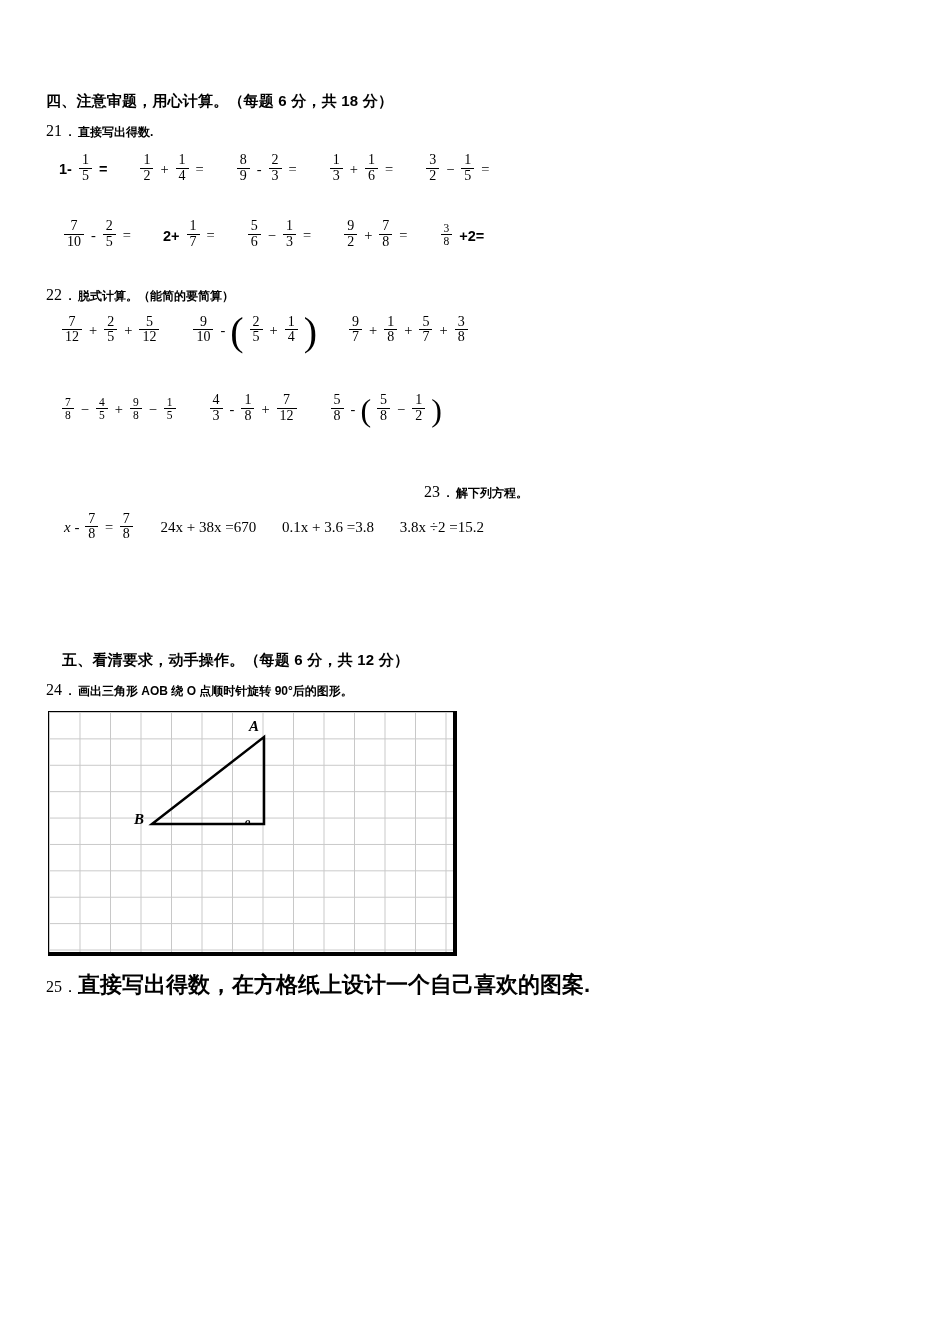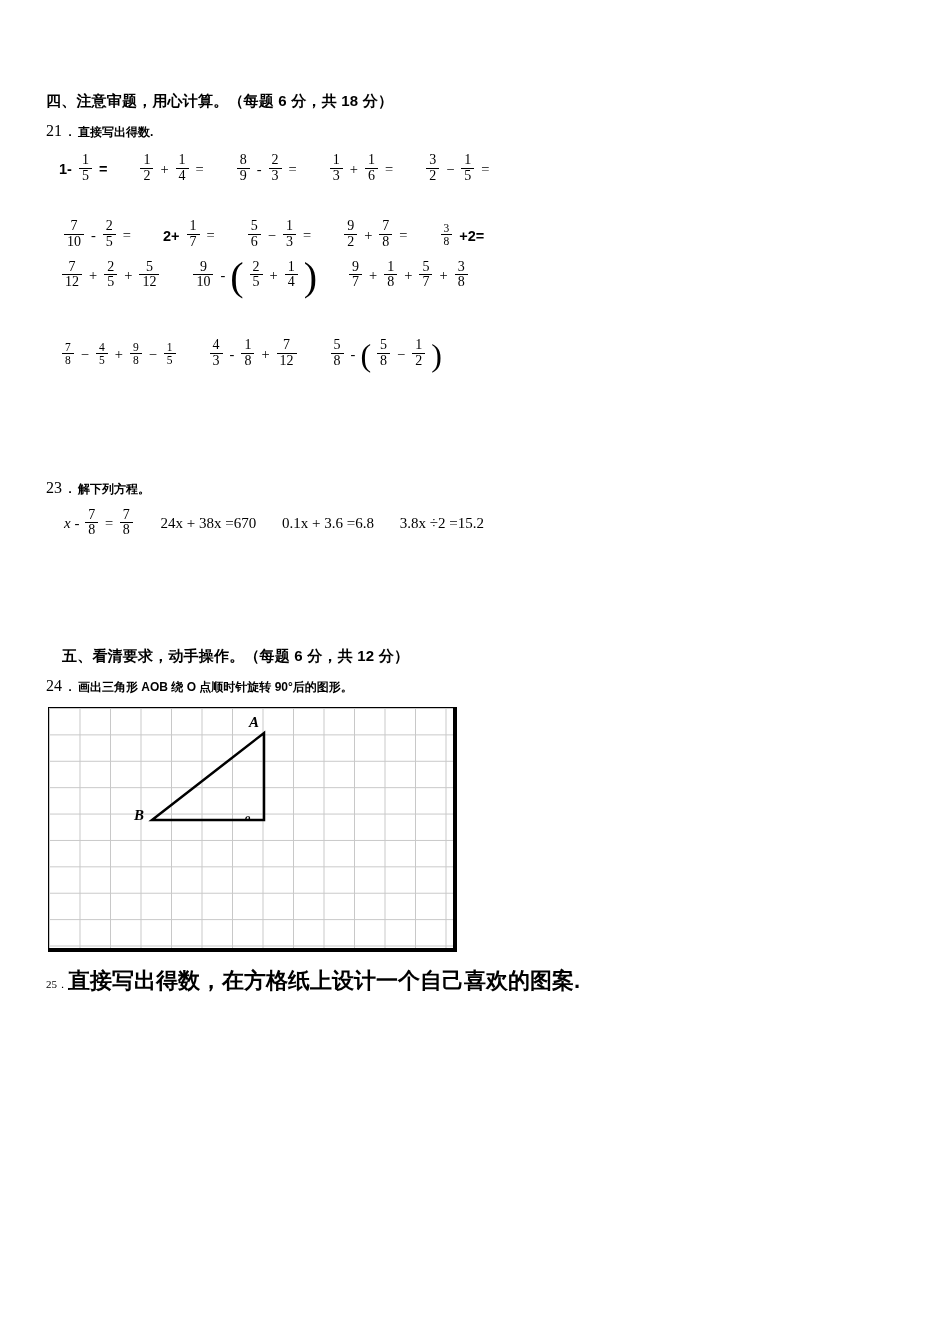--- a/index.html
+++ b/index.html
@@ -99,21 +99,21 @@
   }
 
   
   #p21row1 { margin-top: 12px; padding-left: 12px; }
   #p21row2 { margin-top: 36px; padding-left: 16px; }
 
   #p22 { margin-top: 34px; }
   #p22row1 { margin-top: 10px; padding-left: 14px; }
   #p22row2 { margin-top: 48px; padding-left: 14px; }
 
-  #p23 { margin-top: 108px; }
+  #p23 { margin-top: 57px; text-align: center; }
   #p23row1 { margin-top: 10px; padding-left: 18px; font-size: 15px; }
   .eqn { display:inline-block; vertical-align: middle; margin-right: 22px; white-space: nowrap; font-family: "Liberation Serif", serif; }
   .ital { font-style: italic; }
 
   #sec5 { margin-top: 108px; margin-left: 16px; }
   #p24 { margin-top: 6px; }
 
   
   .grid-wrap {
     margin-top: 10px;
@@ -141,21 +141,21 @@
   #lblA { left: 200px; top: 6px; font-size: 15px; }
   #lblB { left: 85px; top: 99px; font-size: 15px; }
   #lblO { left: 196px; top: 103px; font-size: 11px; }
 
   #p25 {
     margin-top: 14px;
     font-family: "Liberation Sans", sans-serif;
     font-weight: bold;
     font-size: 22px;
   }
-  #p25 .qnum25 { font-size: 11px; font-weight: normal; font-family: "Liberation Serif", serif; }
+  #p25 .qnum25 { font-size: 16px; font-weight: normal; font-family: "Liberation Serif", serif; }
 </style>
 </head>
 <body>
 
 <div class="page">
   <div class="content">
 
     <div class="section-head">四、注意审题，用心计算。（每题 6 分，共 18 分）</div>
 
     <div class="qline">
@@ -217,20 +217,23 @@
         <span class="op">+</span>
         <span class="frac"><span class="num">7</span><span class="den">8</span></span>
         <span class="op">=</span>
       </span>
       <span class="expr">
         <span class="frac small"><span class="num">3</span><span class="den">8</span></span>
         <span class="op bold">+2=</span>
       </span>
     </div>
 
+    <div class="qline" id="p22">
+      <span class="qnum">22．</span><span class="qtext">脱式计算。（能简的要简算）</span>
+    </div>
 
     <div class="row-exprs" id="p22row1">
       <span class="expr">
         <span class="frac"><span class="num">7</span><span class="den">12</span></span>
         <span class="op">+</span>
         <span class="frac"><span class="num">2</span><span class="den">5</span></span>
         <span class="op">+</span>
         <span class="frac"><span class="num">5</span><span class="den">12</span></span>
       </span>
       <span class="expr">
@@ -286,21 +289,21 @@
     </div>
 
     <div class="row-exprs" id="p23row1">
       <span class="eqn">
         <span class="ital">x</span> -
         <span class="frac"><span class="num">7</span><span class="den">8</span></span>
         <span class="op">=</span>
         <span class="frac"><span class="num">7</span><span class="den">8</span></span>
       </span>
       <span class="eqn">24x + 38x =670</span>
-      <span class="eqn">0.1x + 3.6 =6.8</span>
+      <span class="eqn">0.1x + 3.6 =3.8</span>
       <span class="eqn">3.8x ÷2 =15.2</span>
     </div>
 
     <div class="section-head" id="sec5">五、看清要求，动手操作。（每题 6 分，共 12 分）</div>
 
     <div class="qline" id="p24">
       <span class="qnum">24．</span><span class="qtext">画出三角形 AOB 绕 O 点顺时针旋转 90°后的图形。</span>
     </div>
 
     <div class="grid-wrap">

